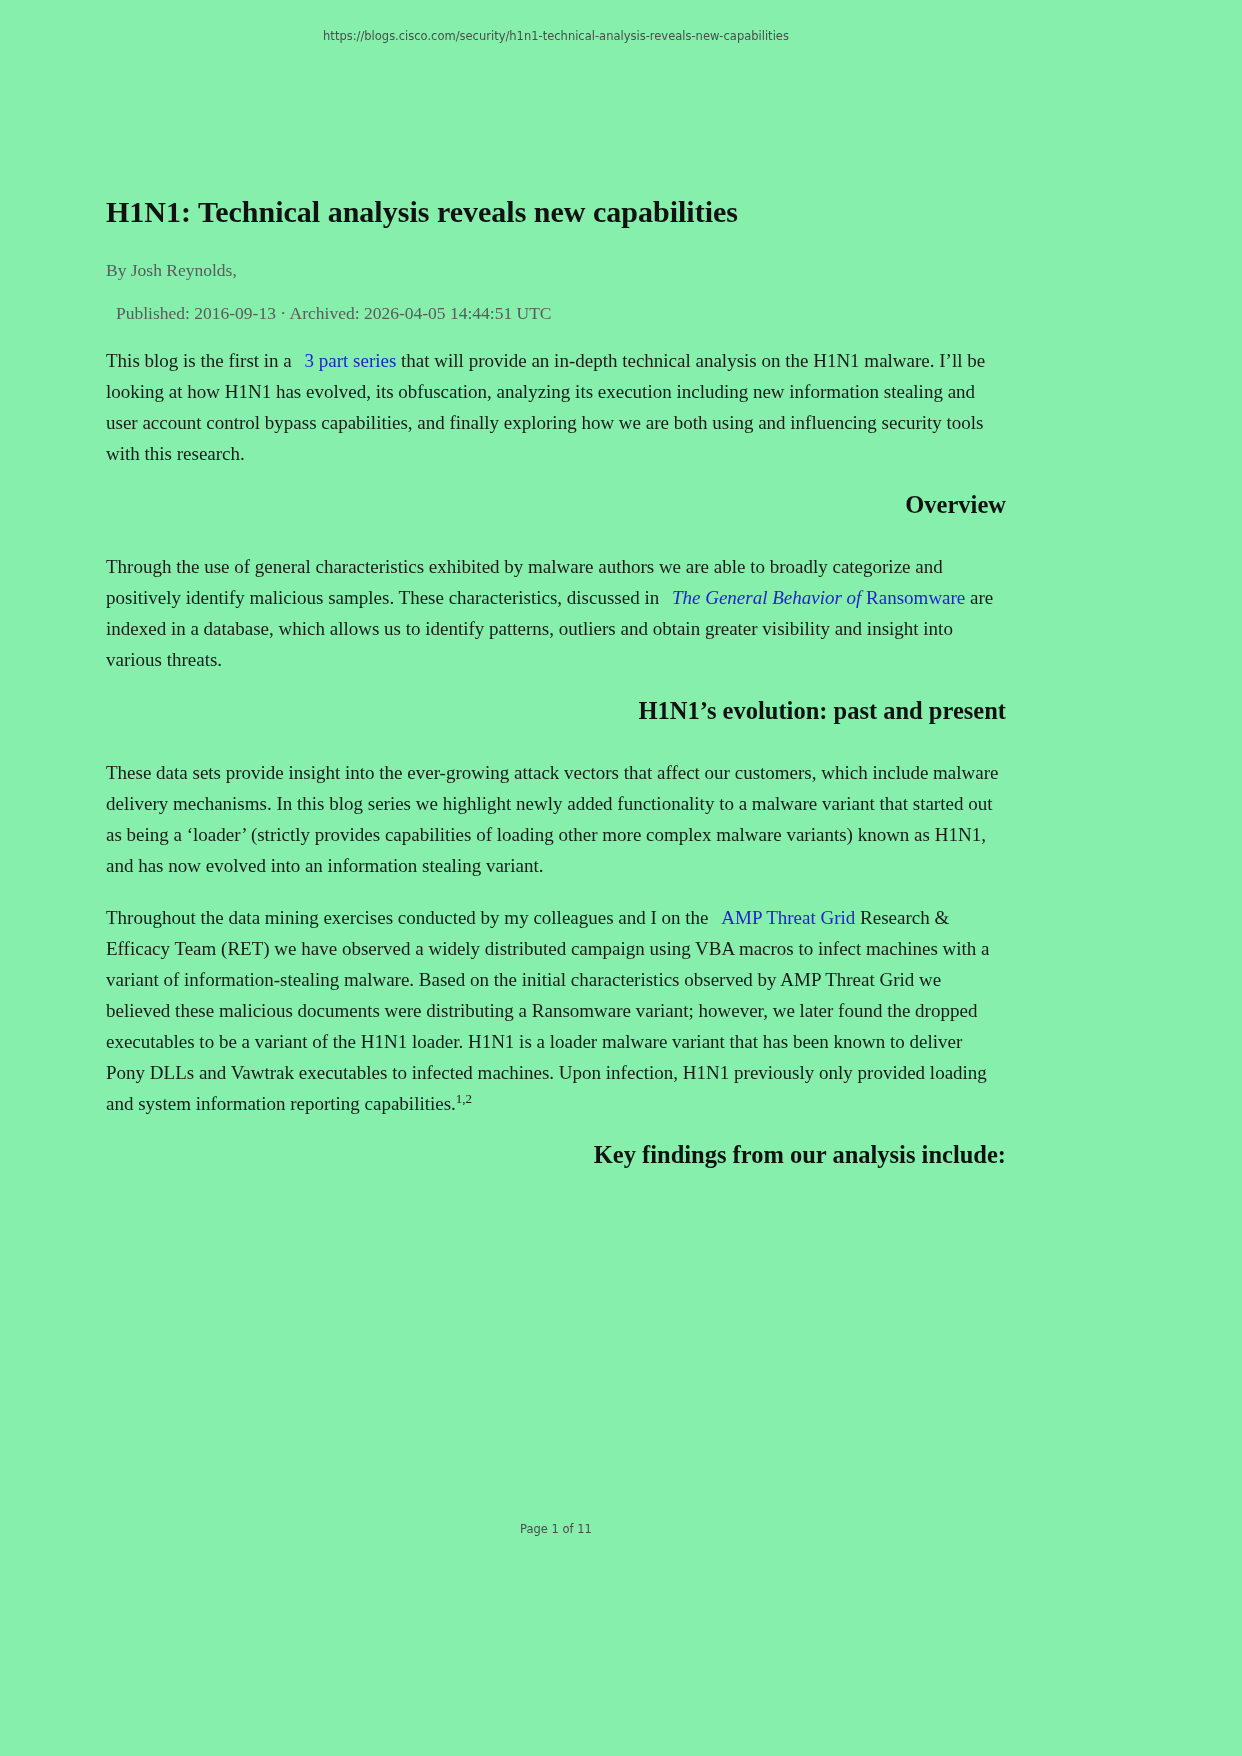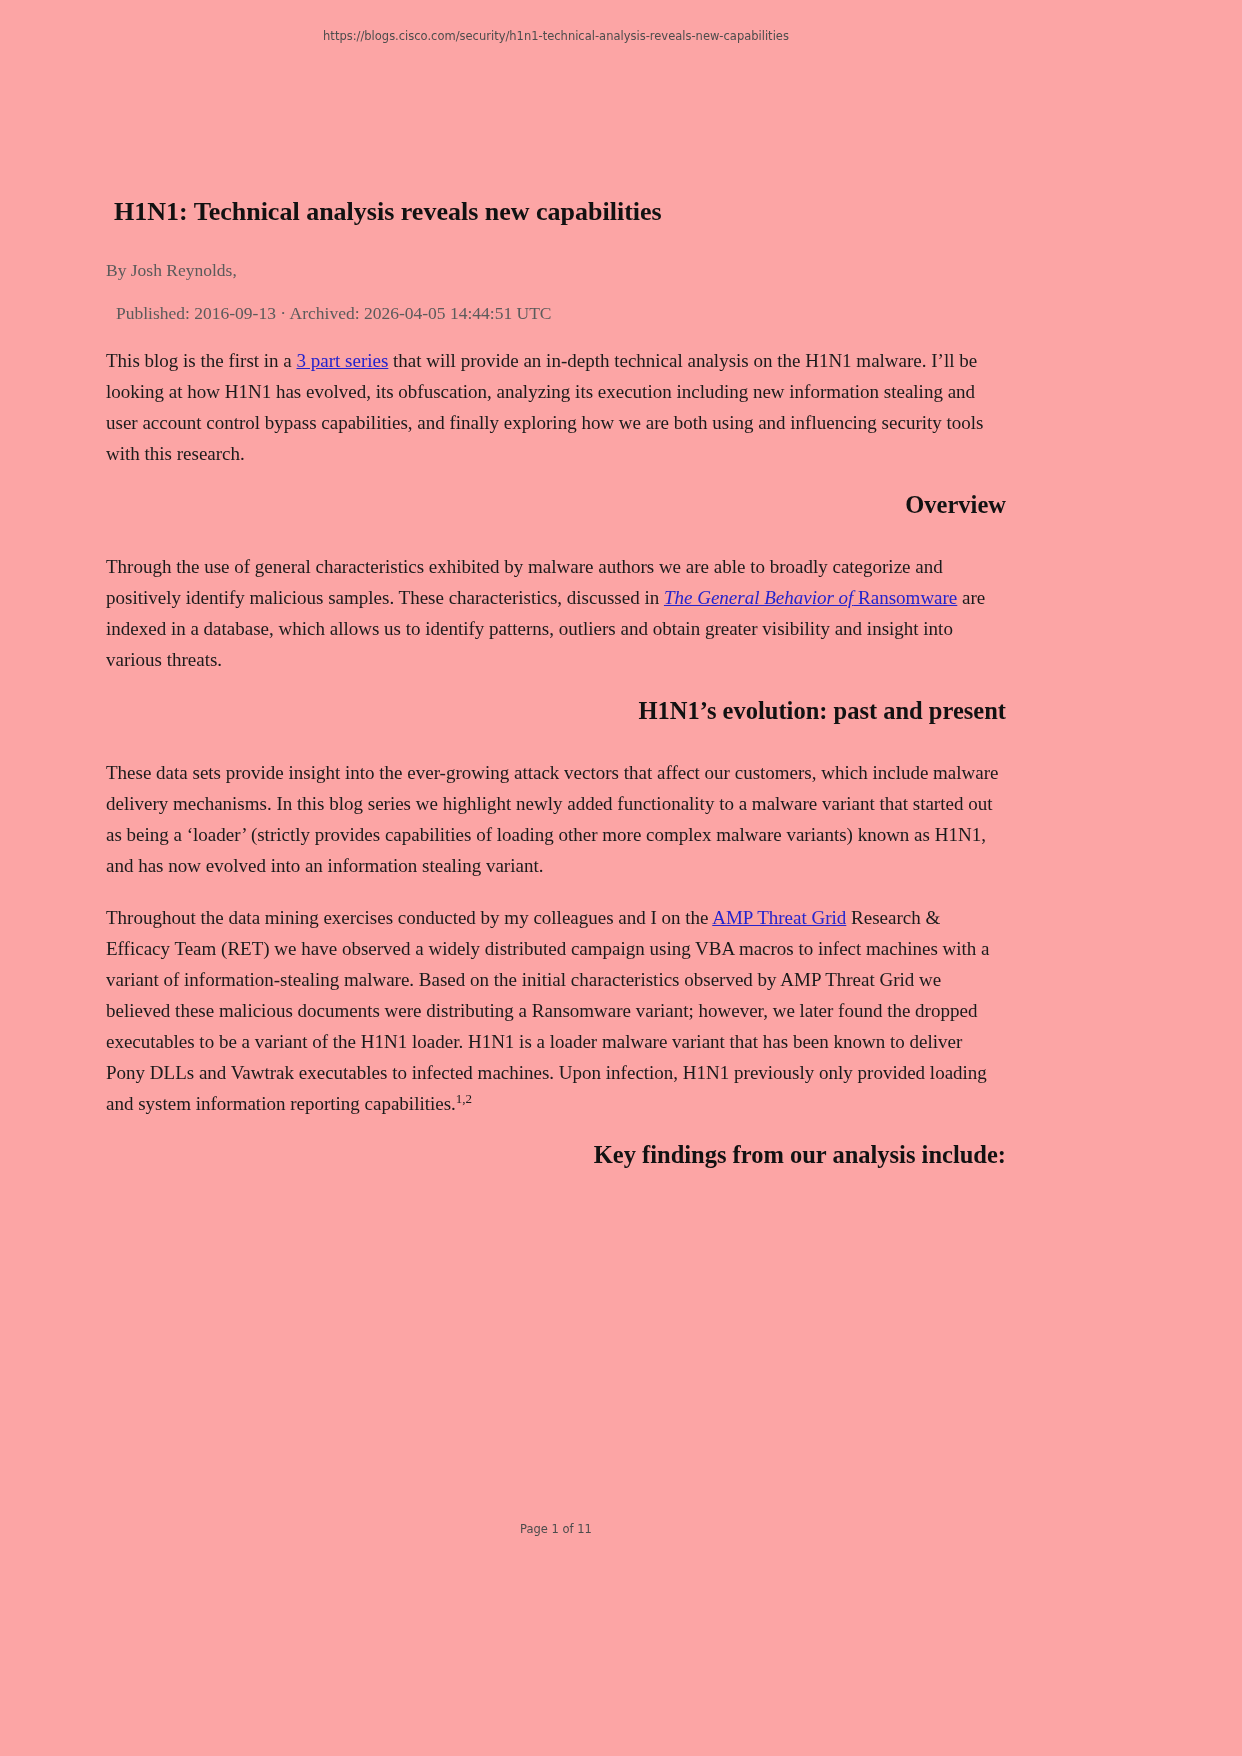--- a/index.html
+++ b/index.html
@@ -3,21 +3,21 @@
 <meta charset="utf-8">
 <style>
   * { box-sizing: border-box; }
   html, body { margin: 0; padding: 0; background: #ffffff; }
 
   .page {
     position: relative;
     width: 1242px;
     height: 1756px;
     margin: 0 auto;
-    background: #fca5a5;
+    background: #86efac;
     font-family: "Liberation Serif", "DejaVu Serif", serif;
     color: #1b1b1b;
     overflow: hidden;
   }
 
   
   .print-meta {
     position: absolute;
     left: 0;
     right: 130px;
@@ -31,22 +31,22 @@
   .print-footer { top: 1522px; }
 
   .content {
     position: absolute;
     left: 106px;
     top: 0;
     width: 900px;
   }
 
   h1.title {
-    margin: 194px 8px 0;
-    font-size: 26px;
+    margin: 194px 0 0;
+    font-size: 30px;
     line-height: 36px;
     font-weight: 700;
     color: #121212;
   }
 
   .byline {
     margin: 29px 0 0;
     font-size: 17.5px;
     line-height: 22px;
     color: #5b5b5b;
@@ -79,22 +79,22 @@
     margin: 31px 0 21px;
     padding: 0 0 0 46px;
     font-size: 19px;
     line-height: 31px;
     color: #1b1b1b;
   }
   ul.findings li { margin: 0; padding-left: 2px; }
 
   a.link {
     color: #2323cc;
-    text-decoration: underline;
     cursor: pointer;
+    margin-left: 8px;
   }
   a.link em { font-style: italic; }
 
   sup.fn {
     font-size: 13px;
     line-height: 0;
   }
 </style>
 </head>
 <body>

